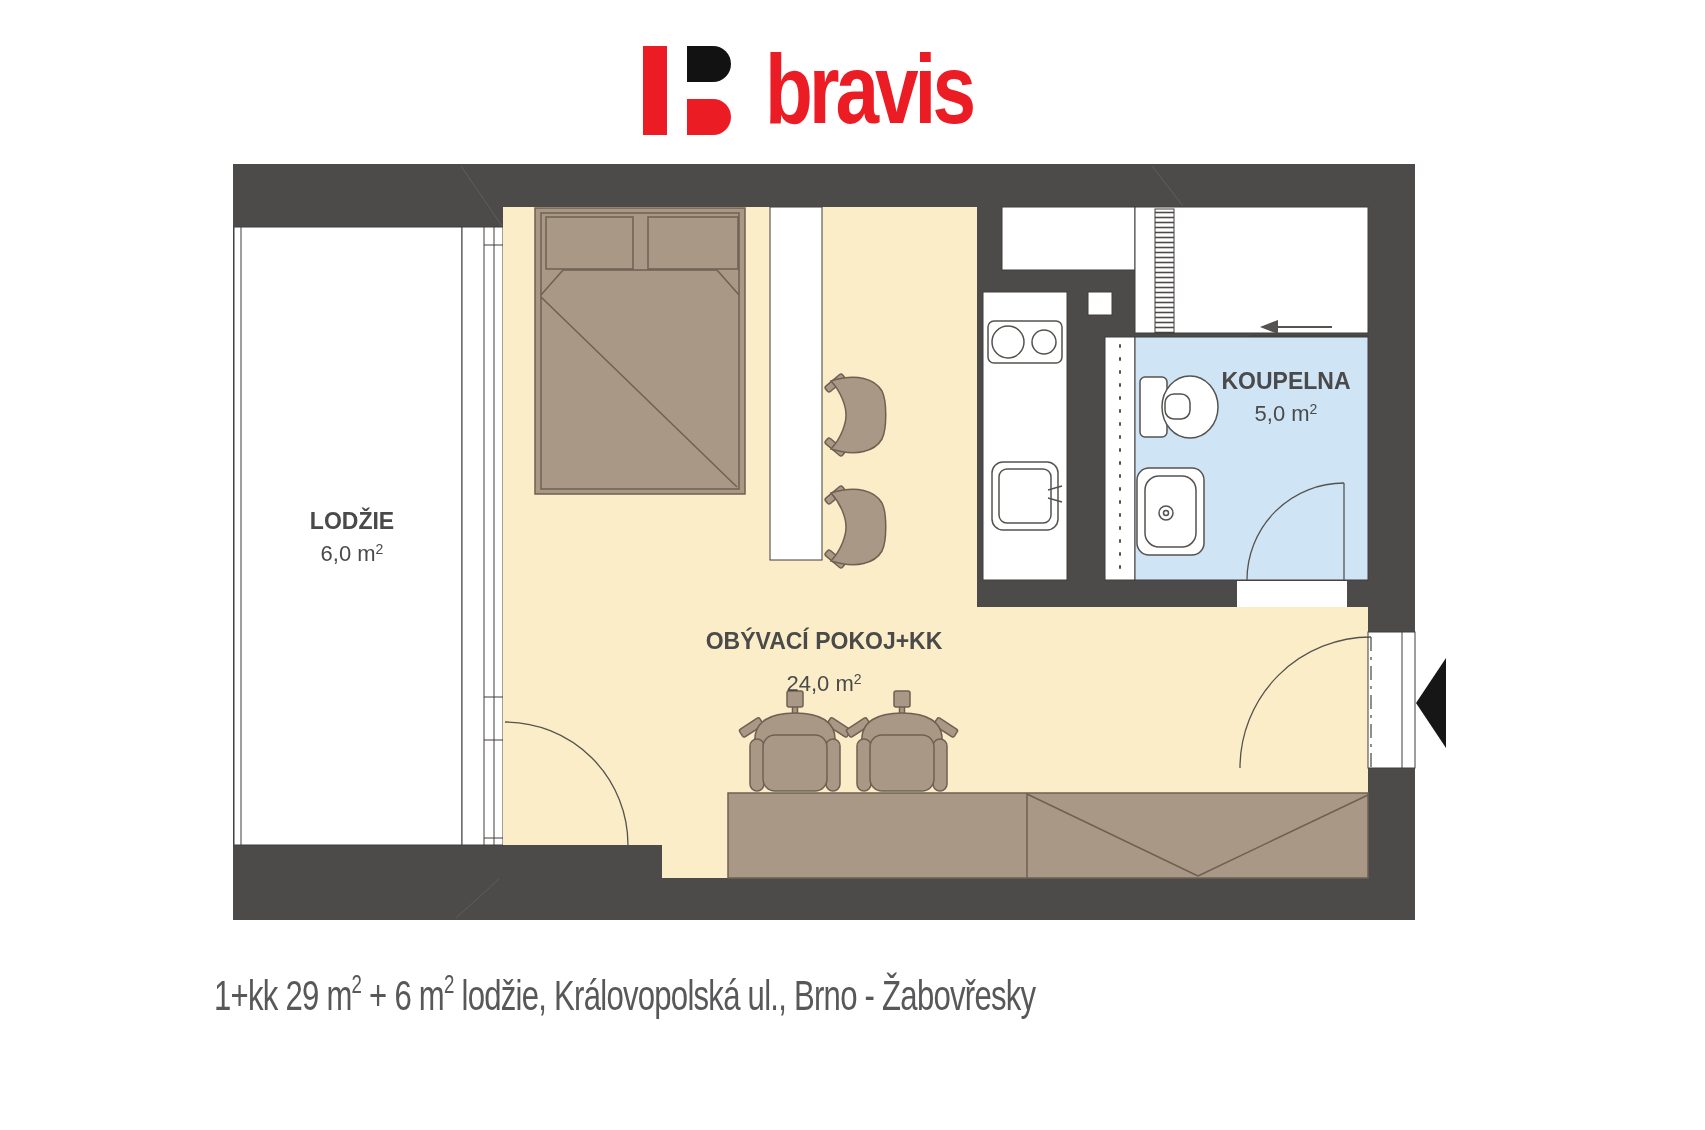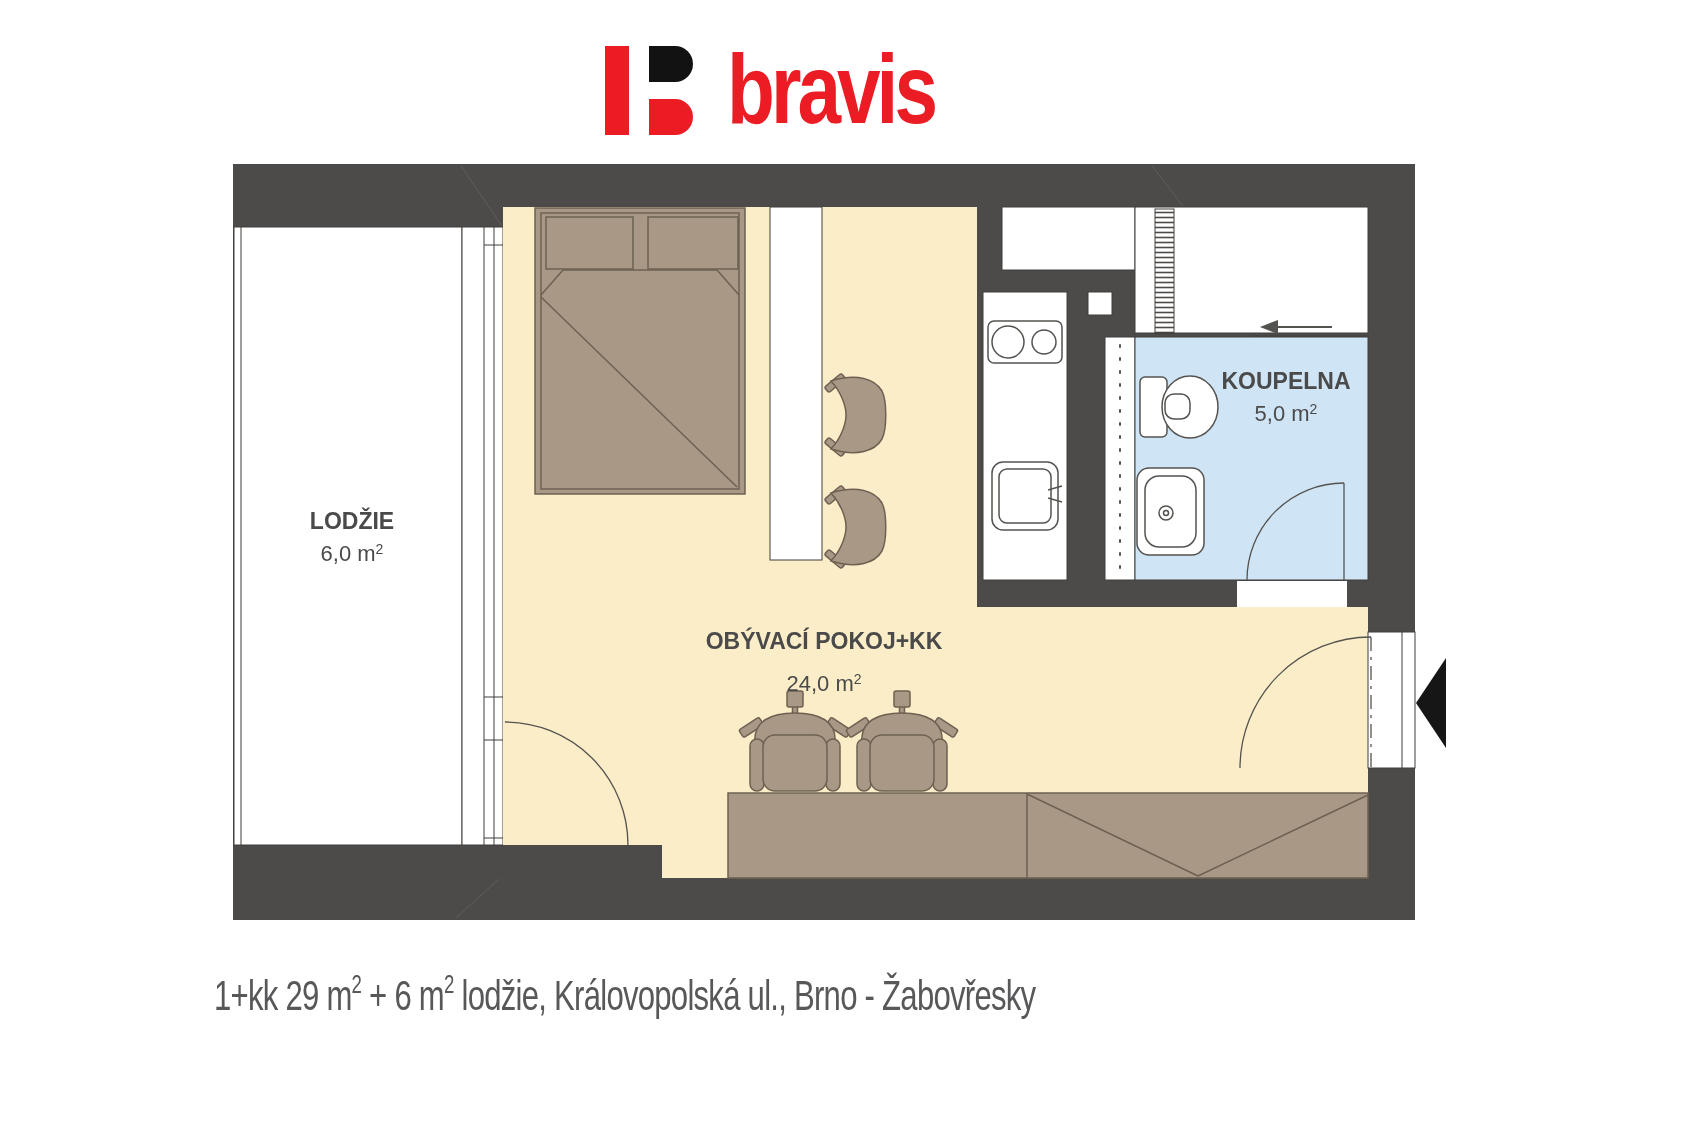--- a/index.html
+++ b/index.html
@@ -1,20 +1,20 @@
 <!DOCTYPE html>
 <html><head>
 <meta charset="utf-8">
 <style>
   html,body{margin:0;padding:0;background:#fff;}
   body{width:1705px;height:1130px;position:relative;overflow:hidden;
        font-family:"Liberation Sans", sans-serif;}
 
   
-  .logo{position:absolute;left:605px;top:46px;display:flex;align-items:flex-start;height:90px;}
+  .logo{position:absolute;left:643px;top:46px;display:flex;align-items:flex-start;height:90px;}
   .logo-bar{width:24px;height:89px;background:#ec1c24;}
   .logo-b{margin-left:20px;display:flex;flex-direction:column;justify-content:space-between;height:89px;}
   .logo-b-top{width:44px;height:36px;background:#121212;border-radius:0 19px 19px 0;}
   .logo-b-bot{width:44px;height:36px;background:#ec1c24;border-radius:0 19px 19px 0;}
   .logo-text{margin-left:34px;color:#ec1c24;font-size:98px;font-weight:bold;
              letter-spacing:-5px;line-height:86px;transform:scaleX(.80);transform-origin:0 0;}
 
   
   .plan{position:absolute;left:0;top:0;}
   .wall{fill:#4d4b49;}

